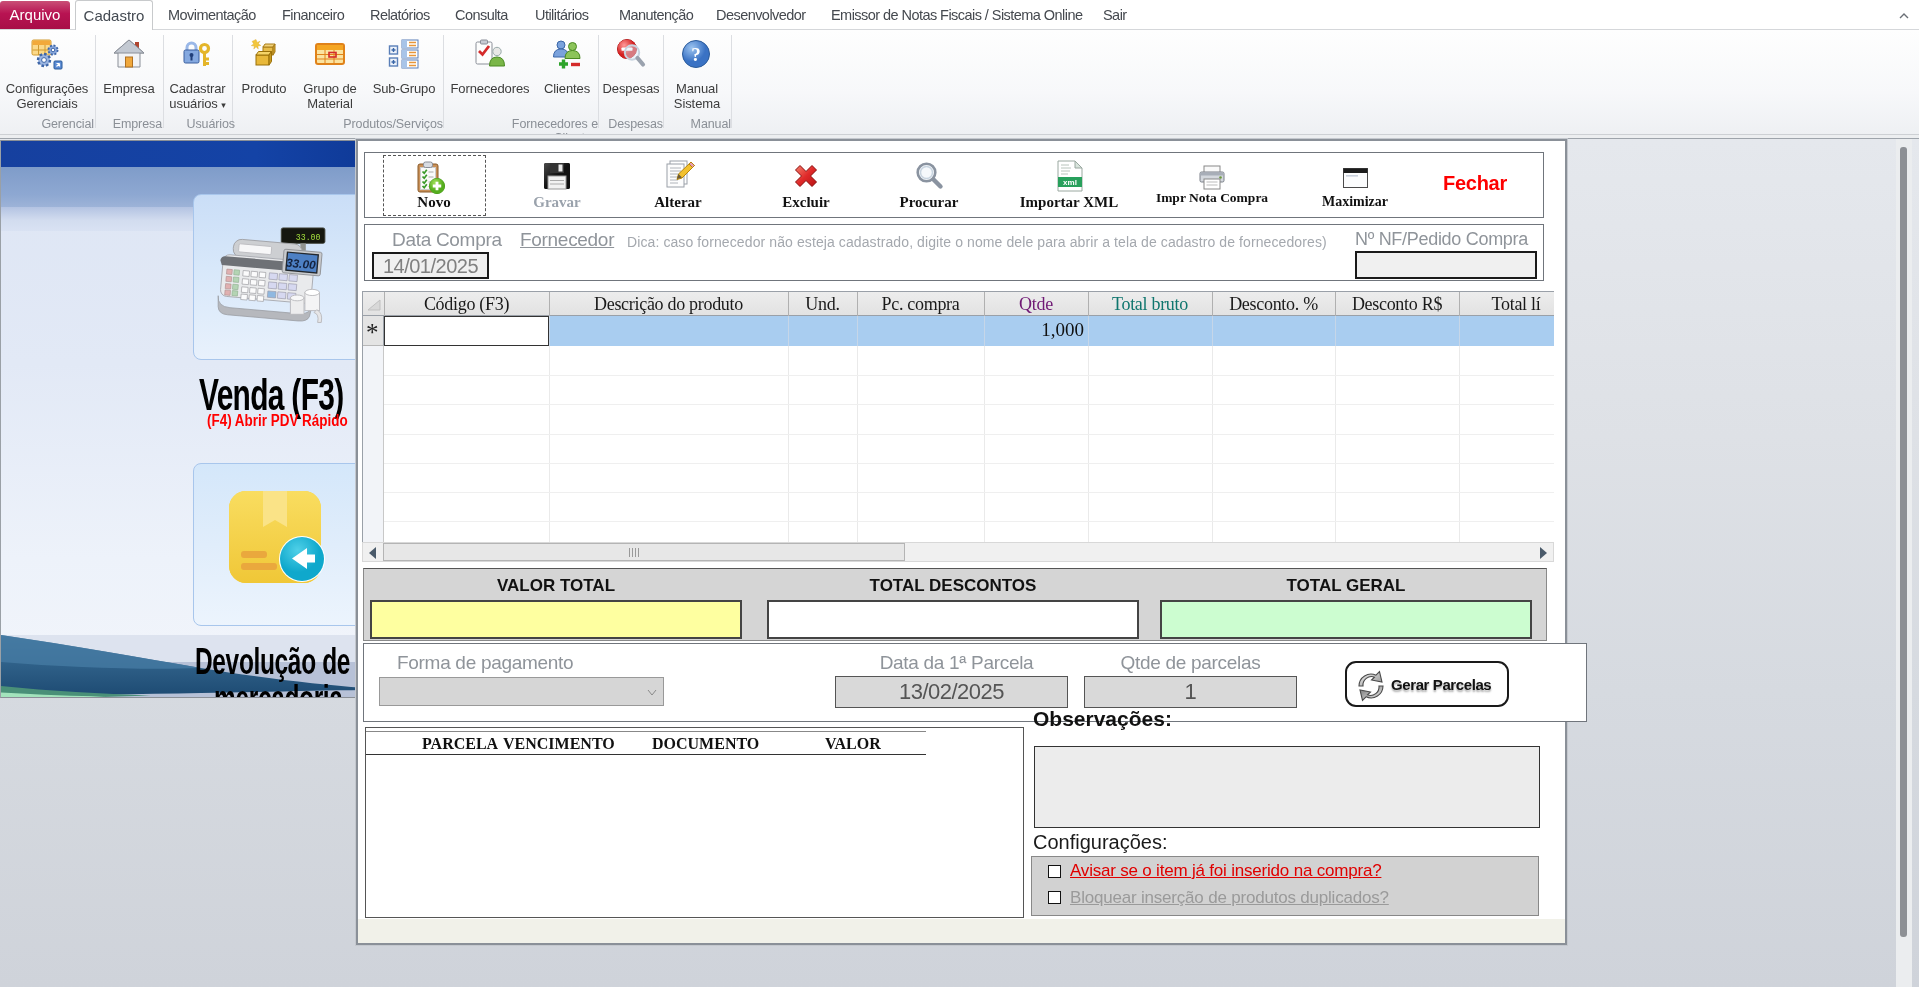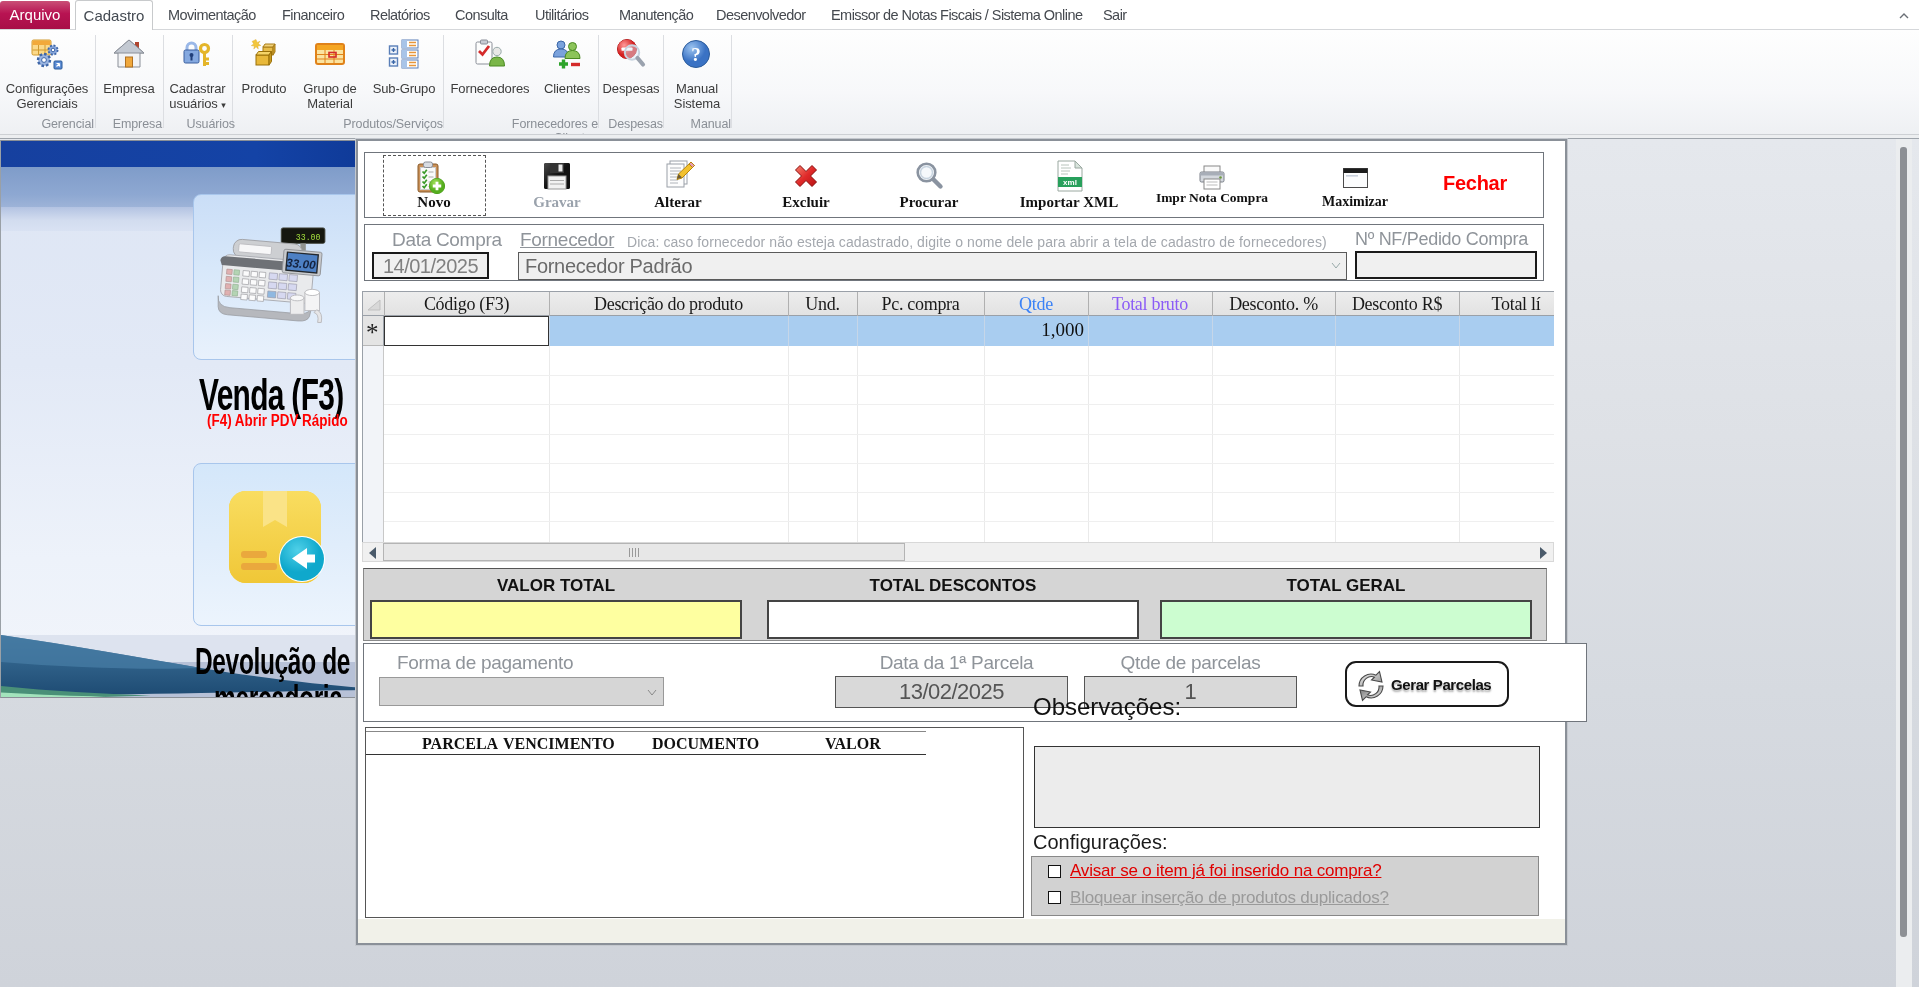--- a/index.html
+++ b/index.html
@@ -410,41 +410,36 @@
       <div class="tbtn" style="left:927px;top:53px;width:140px;font-family:'Liberation Serif',serif;font-weight:bold;font-size:14px;color:#111;">Maximizar</div>
 
       <div class="tbtn" style="left:1072px;top:31px;width:90px;font-weight:bold;font-size:20px;color:#fe0000;letter-spacing:-0.3px;">Fechar</div>
 
       <div class="abs" style="left:6px;top:83px;width:1180px;height:57px;border:1px solid #70757c;background:#fff;">
         <div class="glab" style="left:27px;top:4px;">Data Compra</div>
         <div class="glab" style="left:155px;top:4px;text-decoration:underline;">Fornecedor</div>
         <div class="abs" style="left:262px;top:9px;font-size:14px;color:#a4a8ae;letter-spacing:0.1px;white-space:nowrap;">Dica: caso fornecedor não esteja cadastrado, digite o nome dele para abrir a tela de cadastro de fornecedores)</div>
         <div class="glab" style="left:990px;top:4px;font-size:18px;">Nº NF/Pedido Compra</div>
         <div class="abs" style="left:7px;top:27px;width:117px;height:27px;background:#f0f0f0;border:2px solid #1a1a1a;color:#808080;font-size:20px;text-align:center;line-height:24px;letter-spacing:-0.5px;">14/01/2025</div>
-        <div class="abs" style="left:153px;top:27px;width:829px;height:28px;background:#f0f0f0;border:1px solid #5a5a5a;color:#6a6a6a;font-size:20px;line-height:26px;padding-left:6px;letter-spacing:-0.3px;">Fornecedor Padrão
-          <svg class="abs" style="right:4px;top:8px;" width="12" height="10">
-              <path d="M2 2 L6 7 L10 2" fill="none" stroke="#9aa"></path>
-            </svg>
-        </div>
         <div class="abs" style="left:990px;top:26px;width:182px;height:28px;background:#f0f0f0;border:2px solid #1a1a1a;"></div>
       </div>
 
       <div id="grid" class="abs" style="left:4px;top:150px;width:1192px;height:251px;border-top:1px solid #9aa0a8;border-left:1px solid #9aa0a8;background:#fff;overflow:hidden;">
         <div class="abs" style="left:0;top:0;width:1192px;height:24px;background:linear-gradient(180deg,#ededed,#e2e2e2);border-bottom:1px solid #9aa0a8;"></div>
         <div class="abs" style="left:21px;top:0;width:165px;height:24px;font-family:'Liberation Serif',serif;font-size:18px;color:#1a1a1a;text-align:center;line-height:24px;letter-spacing:-0.3px;overflow:hidden;">Código (F3)</div>
         <div class="abs" style="left:21px;top:0;width:1px;height:24px;background:#b0b0b0;"></div>
         <div class="abs" style="left:186px;top:0;width:239px;height:24px;font-family:'Liberation Serif',serif;font-size:18px;color:#1a1a1a;text-align:center;line-height:24px;letter-spacing:-0.3px;overflow:hidden;">Descrição do produto</div>
         <div class="abs" style="left:186px;top:0;width:1px;height:24px;background:#b0b0b0;"></div>
         <div class="abs" style="left:425px;top:0;width:69px;height:24px;font-family:'Liberation Serif',serif;font-size:18px;color:#1a1a1a;text-align:center;line-height:24px;letter-spacing:-0.3px;overflow:hidden;">Und.</div>
         <div class="abs" style="left:425px;top:0;width:1px;height:24px;background:#b0b0b0;"></div>
         <div class="abs" style="left:494px;top:0;width:127px;height:24px;font-family:'Liberation Serif',serif;font-size:18px;color:#1a1a1a;text-align:center;line-height:24px;letter-spacing:-0.3px;overflow:hidden;">Pc. compra</div>
         <div class="abs" style="left:494px;top:0;width:1px;height:24px;background:#b0b0b0;"></div>
-        <div class="abs" style="left:621px;top:0;width:104px;height:24px;font-family:'Liberation Serif',serif;font-size:18px;color:#3b82f6;text-align:center;line-height:24px;letter-spacing:-0.3px;overflow:hidden;">Qtde</div>
+        <div class="abs" style="left:621px;top:0;width:104px;height:24px;font-family:'Liberation Serif',serif;font-size:18px;color:#701a75;text-align:center;line-height:24px;letter-spacing:-0.3px;overflow:hidden;">Qtde</div>
         <div class="abs" style="left:621px;top:0;width:1px;height:24px;background:#b0b0b0;"></div>
-        <div class="abs" style="left:725px;top:0;width:124px;height:24px;font-family:'Liberation Serif',serif;font-size:18px;color:#8b5cf6;text-align:center;line-height:24px;letter-spacing:-0.3px;overflow:hidden;">Total bruto</div>
+        <div class="abs" style="left:725px;top:0;width:124px;height:24px;font-family:'Liberation Serif',serif;font-size:18px;color:#0f766e;text-align:center;line-height:24px;letter-spacing:-0.3px;overflow:hidden;">Total bruto</div>
         <div class="abs" style="left:725px;top:0;width:1px;height:24px;background:#b0b0b0;"></div>
         <div class="abs" style="left:849px;top:0;width:123px;height:24px;font-family:'Liberation Serif',serif;font-size:18px;color:#1a1a1a;text-align:center;line-height:24px;letter-spacing:-0.3px;overflow:hidden;">Desconto. %</div>
         <div class="abs" style="left:849px;top:0;width:1px;height:24px;background:#b0b0b0;"></div>
         <div class="abs" style="left:972px;top:0;width:124px;height:24px;font-family:'Liberation Serif',serif;font-size:18px;color:#1a1a1a;text-align:center;line-height:24px;letter-spacing:-0.3px;overflow:hidden;">Desconto R$</div>
         <div class="abs" style="left:972px;top:0;width:1px;height:24px;background:#b0b0b0;"></div>
         <div class="abs" style="left:1096px;top:0;width:114px;height:24px;font-family:'Liberation Serif',serif;font-size:18px;color:#1a1a1a;text-align:center;line-height:24px;letter-spacing:-0.3px;overflow:hidden;">Total lí</div>
         <div class="abs" style="left:1096px;top:0;width:1px;height:24px;background:#b0b0b0;"></div>
         <svg class="abs" style="left:3px;top:6px;" width="16" height="14">
             <path d="M2 12 L14 12 L14 2 Z" fill="#d8d8d8" stroke="#c0c0c0"></path>
           </svg>
@@ -529,21 +524,21 @@
       </div>
 
       <div class="abs" style="left:7px;top:586px;width:659px;height:191px;border:1px solid #555;background:#fff;">
         <div class="abs" style="left:0px;top:3px;width:560px;height:24px;border-top:1px solid #888;border-bottom:1px solid #333;"></div>
         <div class="abs" style="left:32px;top:7px;font-family:'Liberation Serif',serif;font-weight:bold;font-size:16px;color:#111;margin-left:24px;">PARCELA</div>
         <div class="abs" style="left:137px;top:7px;font-family:'Liberation Serif',serif;font-weight:bold;font-size:16px;color:#111;">VENCIMENTO</div>
         <div class="abs" style="left:286px;top:7px;font-family:'Liberation Serif',serif;font-weight:bold;font-size:16px;color:#111;">DOCUMENTO</div>
         <div class="abs" style="left:459px;top:7px;font-family:'Liberation Serif',serif;font-weight:bold;font-size:16px;color:#111;">VALOR</div>
       </div>
 
-      <div class="abs" style="left:675px;top:552px;font-weight:normal;font-size:24px;color:#111;">Observações:</div>
+      <div class="abs" style="left:675px;top:566px;font-weight:bold;font-size:21px;color:#111;">Observações:</div>
       <div class="abs" style="left:676px;top:605px;width:506px;height:82px;background:#ececec;border:1.5px solid #333;"></div>
       <div class="abs" style="left:675px;top:690px;font-size:20px;color:#1a1a1a;">Configurações:</div>
       <div class="abs" style="left:673px;top:715px;width:508px;height:60px;background:#d2d2d2;border:1px solid #888;">
         <div class="abs" style="left:16px;top:8px;width:13px;height:13px;background:#fff;border:1.6px solid #111;"></div>
         <div class="abs" style="left:38px;top:4px;font-size:17px;color:#e00000;text-decoration:underline;letter-spacing:-0.2px;">Avisar se o item já foi inserido na compra?</div>
         <div class="abs" style="left:16px;top:34px;width:13px;height:13px;background:#fff;border:1.6px solid #111;"></div>
         <div class="abs" style="left:38px;top:31px;font-size:17px;color:#9a9a9a;text-decoration:underline;letter-spacing:-0.2px;">Bloquear inserção de produtos duplicados?</div>
       </div>
     </div>
 

